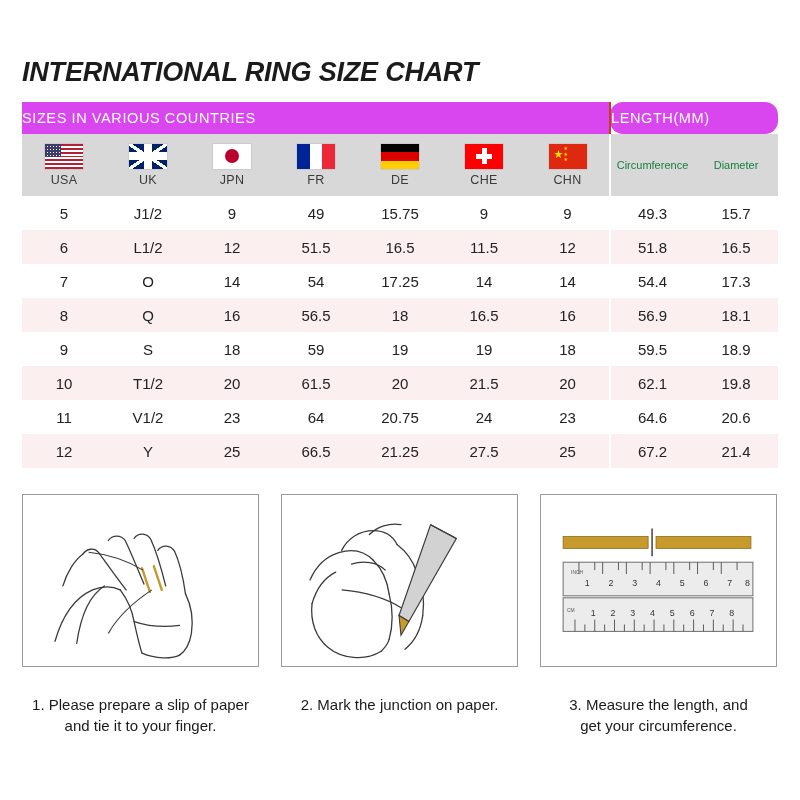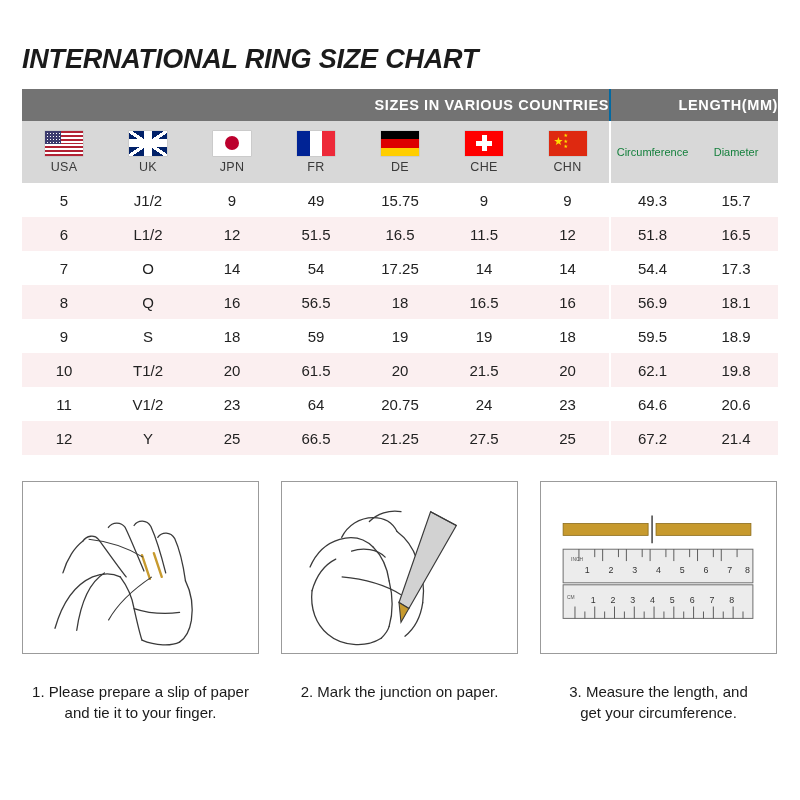--- a/index.html
+++ b/index.html
@@ -12,21 +12,21 @@
     background: #ffffff;
     font-family: "Liberation Sans", sans-serif;
     color: #231f20;
     overflow: hidden;
   }
   .page {
     position: relative;
     width: 800px;
     height: 800px;
     box-sizing: border-box;
-    padding: 4px 22px;
+    padding: 17px 22px;
   }
   .title {
     font-size: 27px;
     font-weight: bold;
     font-style: italic;
     letter-spacing: -0.2px;
     padding-top: 40px;
     padding-bottom: 14px;
     color: #1b1b1b;
   }
@@ -35,31 +35,32 @@
   table.sizechart {
     width: 756px;
     border-collapse: collapse;
     table-layout: fixed;
   }
   table.sizechart td, table.sizechart th {
     padding: 0;
     margin: 0;
   }
   .grouphdr {
-    background: #737373;
+    background: #d946ef;
     color: #ffffff;
     font-size: 14.5px;
-    font-weight: bold;
+    font-weight: normal;
     letter-spacing: 0.6px;
-    text-align: right;
+    text-align: left;
     height: 32px;
     vertical-align: middle;
   }
   .grouphdr.sep {
-    border-left: 2px solid #0369a1;
+    border-left: 2px solid #c2410c;
+    border-radius: 13px;
   }
   .flagrow td {
     background: #d8d8d8;
     text-align: center;
     vertical-align: middle;
     height: 62px;
   }
   .flagrow td.sep {
     border-left: 2px solid #ffffff;
   }

